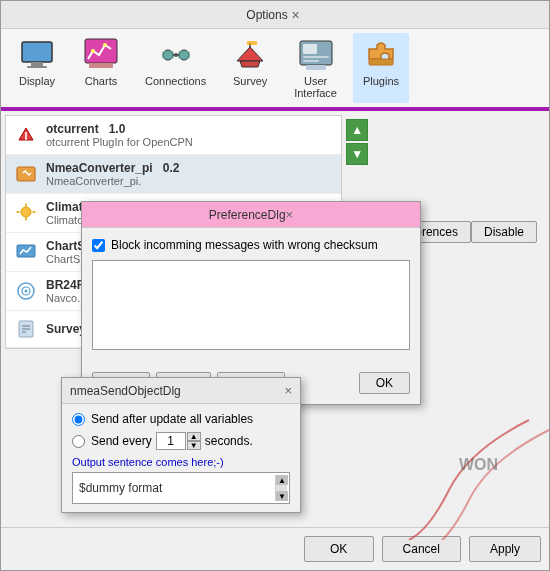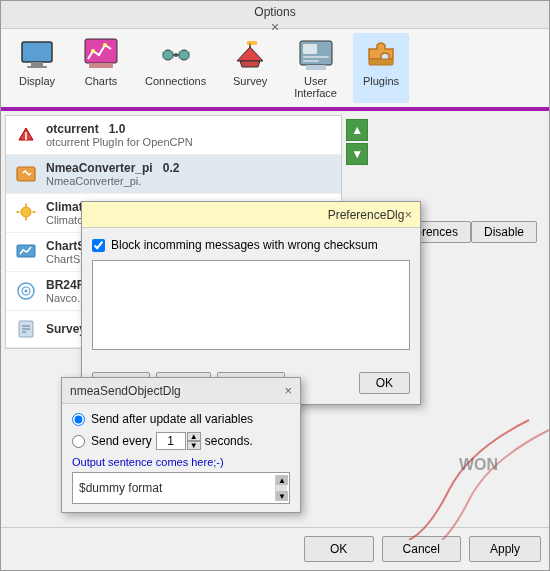--- a/index.html
+++ b/index.html
@@ -22,23 +22,22 @@
       position: absolute;
       top: 0; left: 0;
     }
 
     .title-bar {
       background: #e8e8e8;
       border-bottom: 1px solid #ccc;
       padding: 4px 8px;
       display: flex;
       align-items: center;
-      justify-content: flex-start;
+      justify-content: center;
       height: 28px;
-      flex-direction: column;
     }
 
     .title-bar-text {
       font-size: 12px;
       color: #333;
     }
 
     .title-bar-close {
       width: 16px;
       height: 16px;
@@ -184,26 +183,26 @@
       top: 200px;
       left: 80px;
       width: 340px;
       background: #f0f0f0;
       border: 1px solid #999;
       box-shadow: 3px 3px 8px rgba(0,0,0,0.3);
       z-index: 10;
     }
 
     .dialog-title {
-      background: #fef9c3;
+      background: #f9a8d4;
       border-bottom: 1px solid #ccc;
       padding: 4px 8px;
       display: flex;
       align-items: center;
-      justify-content: flex-end;
+      justify-content: center;
       height: 26px;
     }
 
     .dialog-title-text {
       font-size: 12px;
       color: #333;
     }
 
     .dialog-close {
       background: none;

